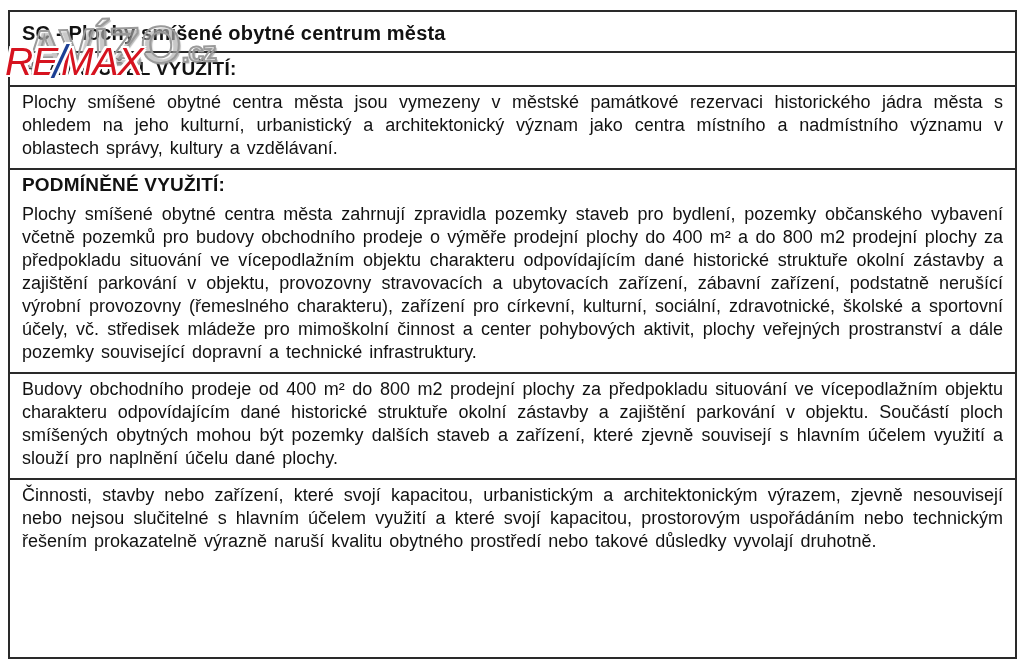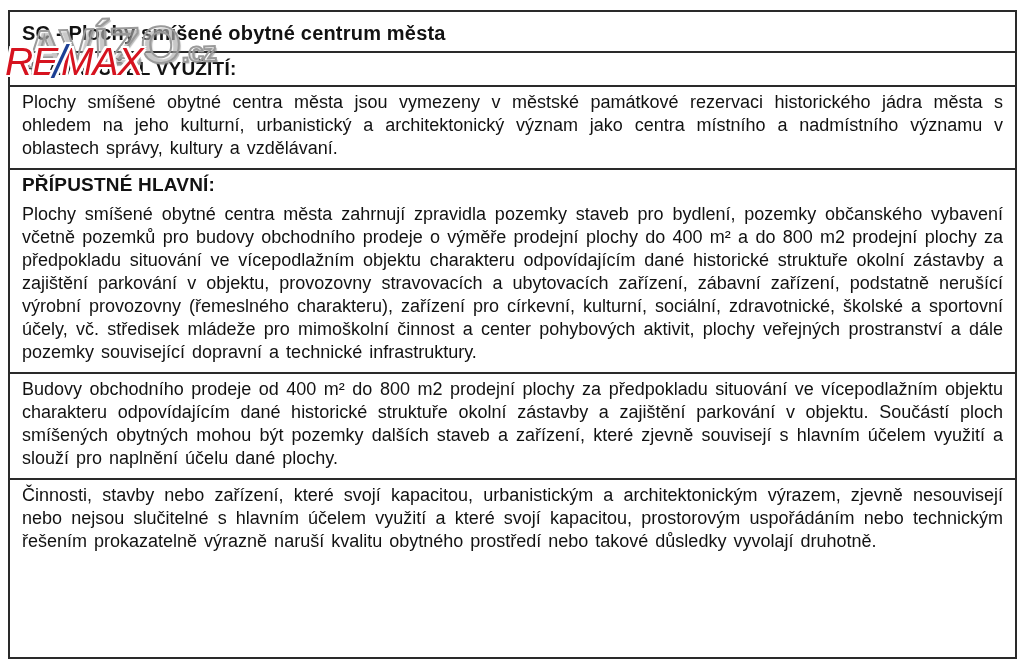--- a/index.html
+++ b/index.html
@@ -92,21 +92,21 @@
 
     <div class="row title-row">SC - Plochy smíšené obytné centrum města</div>
 
     <div class="row head-row">HLAVNÍ ÚČEL VYUŽITÍ:</div>
 
     <div class="row body-row">
       <p class="body-text">Plochy smíšené obytné centra města jsou vymezeny v městské památkové rezervaci historického jádra města s ohledem na jeho kulturní, urbanistický a architektonický význam jako centra místního a nadmístního významu v oblastech správy, kultury a vzdělávaní.</p>
     </div>
 
     <div class="row sec-row">
-      <h2 class="sec-heading">PŘÍPUSTNÉ HLAVNÍ:</h2>
+      <h2 class="sec-heading">PODMÍNĚNÉ VYUŽITÍ:</h2>
       <p class="body-text">Plochy smíšené obytné centra města zahrnují zpravidla pozemky staveb pro bydlení, pozemky občanského vybavení včetně pozemků pro budovy obchodního prodeje o výměře prodejní plochy do 400 m² a do 800 m2 prodejní plochy za předpokladu situování ve vícepodlažním objektu charakteru odpovídajícím dané historické struktuře okolní zástavby a zajištění parkování v objektu, provozovny stravovacích a ubytovacích zařízení,  zábavní zařízení,  podstatně nerušící výrobní provozovny (řemeslného charakteru), zařízení pro církevní, kulturní, sociální, zdravotnické, školské a sportovní účely, vč. středisek mládeže pro mimoškolní činnost a center pohybových aktivit, plochy veřejných prostranství a dále pozemky související dopravní a technické infrastruktury.</p>
     </div>
 
     <div class="row sec-row">
       <p class="body-text">Budovy obchodního prodeje od 400 m² do 800 m2 prodejní plochy za předpokladu situování ve vícepodlažním objektu charakteru odpovídajícím dané historické struktuře okolní zástavby a zajištění parkování v objektu. Součástí ploch smíšených obytných mohou být pozemky dalších staveb a zařízení, které zjevně souvisejí s hlavním účelem využití a slouží pro naplnění účelu dané plochy.</p>
     </div>
 
     <div class="row sec-row">
       <p class="body-text">Činnosti, stavby nebo zařízení, které svojí kapacitou, urbanistickým a architektonickým výrazem, zjevně nesouvisejí nebo nejsou slučitelné s hlavním účelem využití a které svojí kapacitou, prostorovým uspořádáním nebo technickým řešením prokazatelně výrazně naruší kvalitu obytného prostředí nebo takové důsledky vyvolají druhotně.</p>
     </div>

